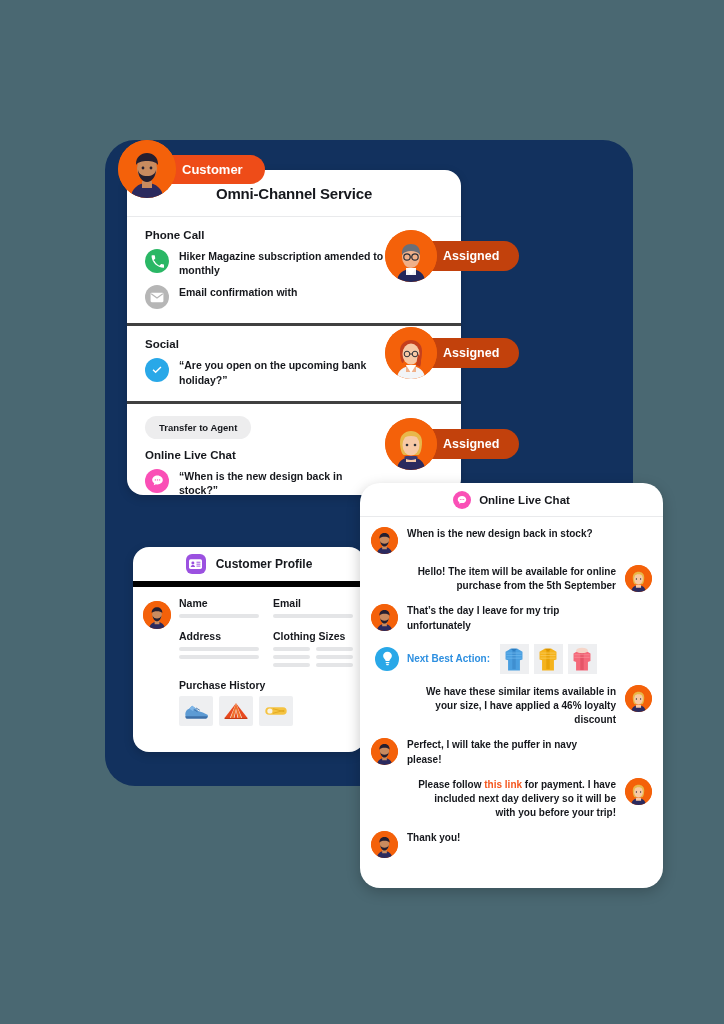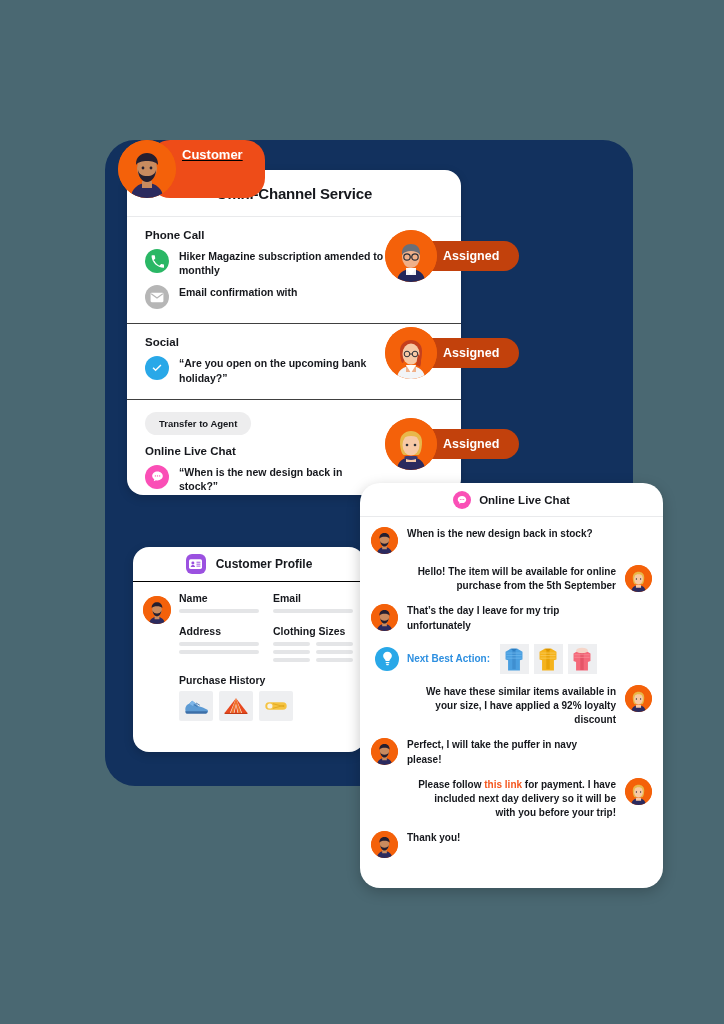--- a/index.html
+++ b/index.html
@@ -24,21 +24,21 @@
     background:#ffffff;border-radius:16px;
     box-shadow:0 3px 10px rgba(0,0,0,.18);
     overflow:visible;
   }
   .omni-title{
     height:46px;display:flex;align-items:center;justify-content:center;
     font-size:15px;font-weight:bold;color:#16181d;letter-spacing:-.2px;
     border-bottom:1px solid #e9eaec;
   }
   .chan-row{
-    position:relative;border-bottom:1px solid #404040;
+    position:relative;border-bottom:3px solid #404040;
     padding:12px 14px 14px 18px;
   }
   .chan-row:last-child{border-bottom:none;}
   .chan-label{
     font-size:11.5px;font-weight:bold;color:#16181d;margin:0 0 8px 0;
   }
   .msg-line{display:flex;align-items:flex-start;gap:10px;margin-bottom:8px;}
   .msg-line:last-child{margin-bottom:0;}
   .msg-txt{
     font-size:10.5px;font-weight:bold;color:#16181d;line-height:1.35;
@@ -69,36 +69,36 @@
     background:#c2410c;color:#fff;font-size:12.5px;font-weight:bold;
     border-radius:20px;padding:8px 20px 8px 32px;margin-left:-26px;
     white-space:nowrap;z-index:1;
   }
   #assign-1{left:385px;top:230px;}
   #assign-2{left:385px;top:327px;}
   #assign-3{left:385px;top:418px;}
 
   
   .cust-tag{
-    position:absolute;left:118px;top:140px;display:flex;z-index:6;text-decoration:underline;
+    position:absolute;left:118px;top:140px;display:flex;align-items:center;z-index:6;
   }
   .cust-tag .avatar{width:58px;height:58px;}
   .cust-pill{
     background:#ee4c18;color:#fff;font-size:13px;font-weight:bold;
     border-radius:20px;padding:7px 22px 7px 32px;margin-left:-26px;
   }
 
   
   .profile-card{
     position:absolute;left:133px;top:547px;width:232px;height:205px;
     background:#fff;border-radius:16px;box-shadow:0 3px 10px rgba(0,0,0,.18);
   }
   .profile-head{
     height:34px;display:flex;align-items:center;justify-content:center;gap:10px;
-    border-bottom:1px solid #000000;
+    border-bottom:6px solid #000000;
   }
   .profile-head .ttl{font-size:12px;font-weight:bold;color:#16181d;}
   .ic-idcard{
     width:20px;height:20px;border-radius:6px;background:#9b51e0;
     display:flex;align-items:center;justify-content:center;
   }
   .profile-body{display:flex;padding:10px 12px 0 10px;gap:8px;}
   .prof-av{width:28px;height:28px;border-radius:50%;background:#f4610a;overflow:hidden;position:relative;margin-top:4px;flex:0 0 auto;}
   .fields{flex:1;}
   .frow{display:flex;gap:14px;margin-bottom:8px;}
@@ -460,21 +460,21 @@
               <circle cx="26" cy="26" r="26" fill="#f4610a"></circle>
               <path d="M12 52c0-8 6.4-13 14-13s14 5 14 13z" fill="#2b2a5e"></path>
               <path d="M21 38h10v6H21z" fill="#f7c9a6"></path>
               <path d="M15 24c0-7 5-11 11-11s11 4 11 11c0 7-2 13-4 13H19c-2 0-4-6-4-13z" fill="#e8b84b"></path>
               <ellipse cx="26" cy="27" rx="8.5" ry="10.5" fill="#f7c9a6"></ellipse>
               <path d="M17 21c3-4 15-4 18 0 0 0-1-6-9-6s-9 6-9 6z" fill="#e8b84b"></path>
               <circle cx="22" cy="27" r="1.3" fill="#2b2f38"></circle>
               <circle cx="30" cy="27" r="1.3" fill="#2b2f38"></circle>
             </svg>
         </span>
-        <span class="txt">We have these similar items available in your size, I have applied a 92% loyalty discount</span>
+        <span class="txt">We have these similar items available in your size, I have applied a 46% loyalty discount</span>
       </div>
 
       <div class="bubble">
         <span class="av">
           <svg width="27" height="27" viewBox="0 0 58 58">
               <circle cx="29" cy="29" r="29" fill="#f4610a"></circle>
               <path d="M13 58c0-9 7.2-15 16-15s16 6 16 15z" fill="#2b2a5e"></path>
               <path d="M24 41h10v7H24z" fill="#c98b5f"></path>
               <ellipse cx="29" cy="28" rx="10" ry="12.5" fill="#c98b5f"></ellipse>
               <path d="M18 24c0-7 5-11 11-11s11 4 11 11v1c-2-3-6-4-11-4s-9 1-11 4z" fill="#241f30"></path>

